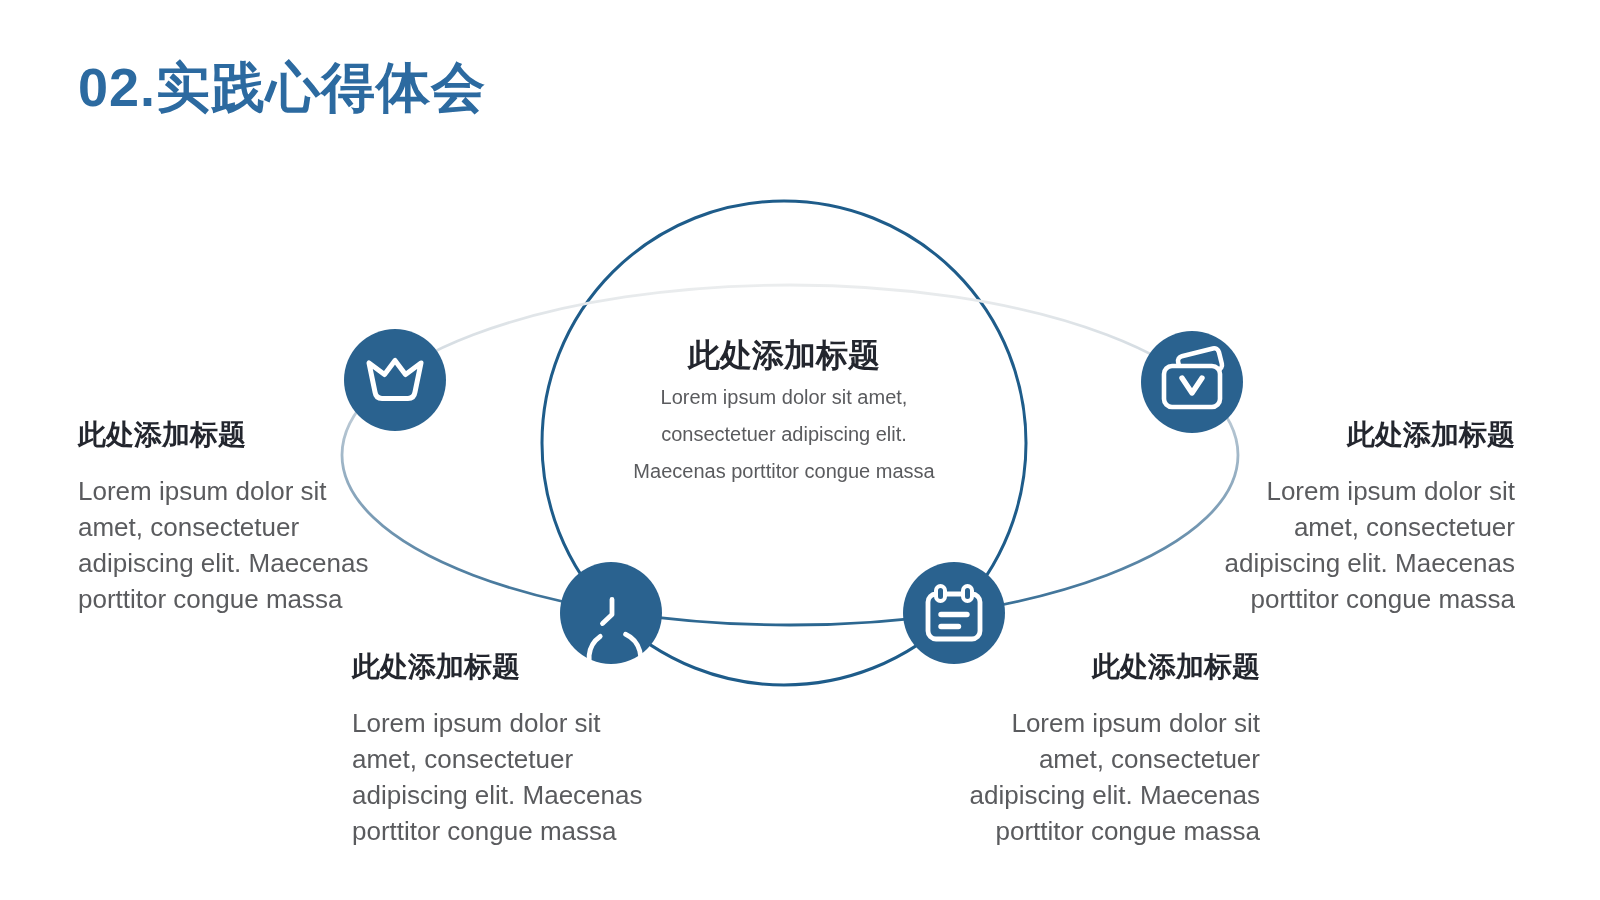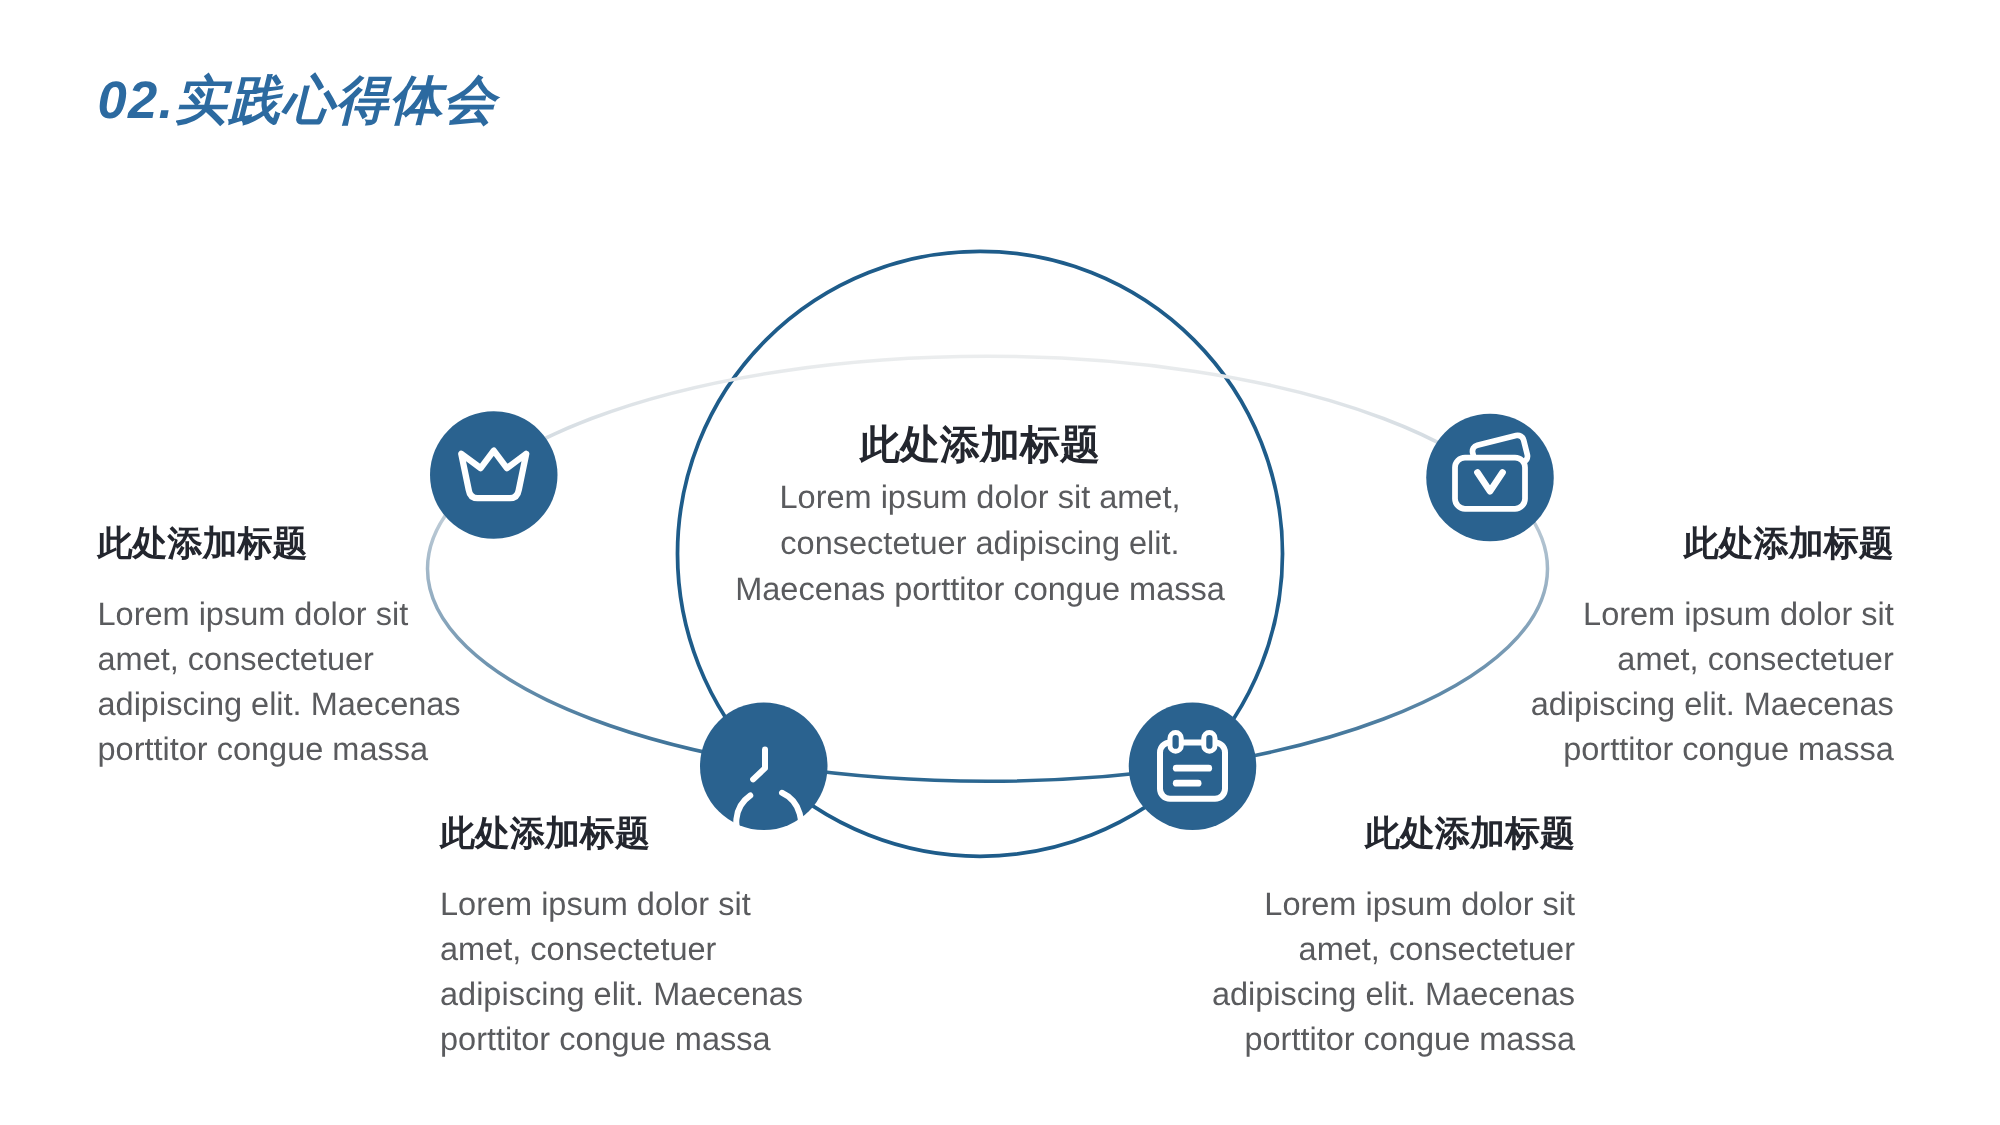--- a/index.html
+++ b/index.html
@@ -7,25 +7,24 @@
   body {
     position: relative;
     background: #ffffff;
     font-family: "Liberation Sans", sans-serif;
     overflow: hidden;
   }
   .slide-title {
     position: absolute;
     left: 78px;
     top: 52px;
-    font-size: 42px;
+    font-size: 54px;
     font-weight: 700;
     letter-spacing: 1px;
     color: #2c6aa0;
-    font-style: italic;
   }
   .diagram-svg {
     position: absolute;
     left: 0; top: 0;
     width: 1600px; height: 900px;
   }
   .text-block { position: absolute; width: 330px; }
   .text-block .heading {
     font-size: 28px;
     font-weight: 700;
@@ -50,21 +49,21 @@
     text-align: center;
   }
   .center-block .heading {
     font-size: 32px;
     font-weight: 700;
     line-height: 42px;
     color: #23262e;
   }
   .center-block .body {
     margin-top: 3px;
-    font-size: 26px;
+    font-size: 20px;
     line-height: 37px;
     color: #5a5b5e;
     white-space: pre-line;
   }
 </style>
 </head>
 <body>
 
 <div class="slide-title">02.实践心得体会</div>
 

